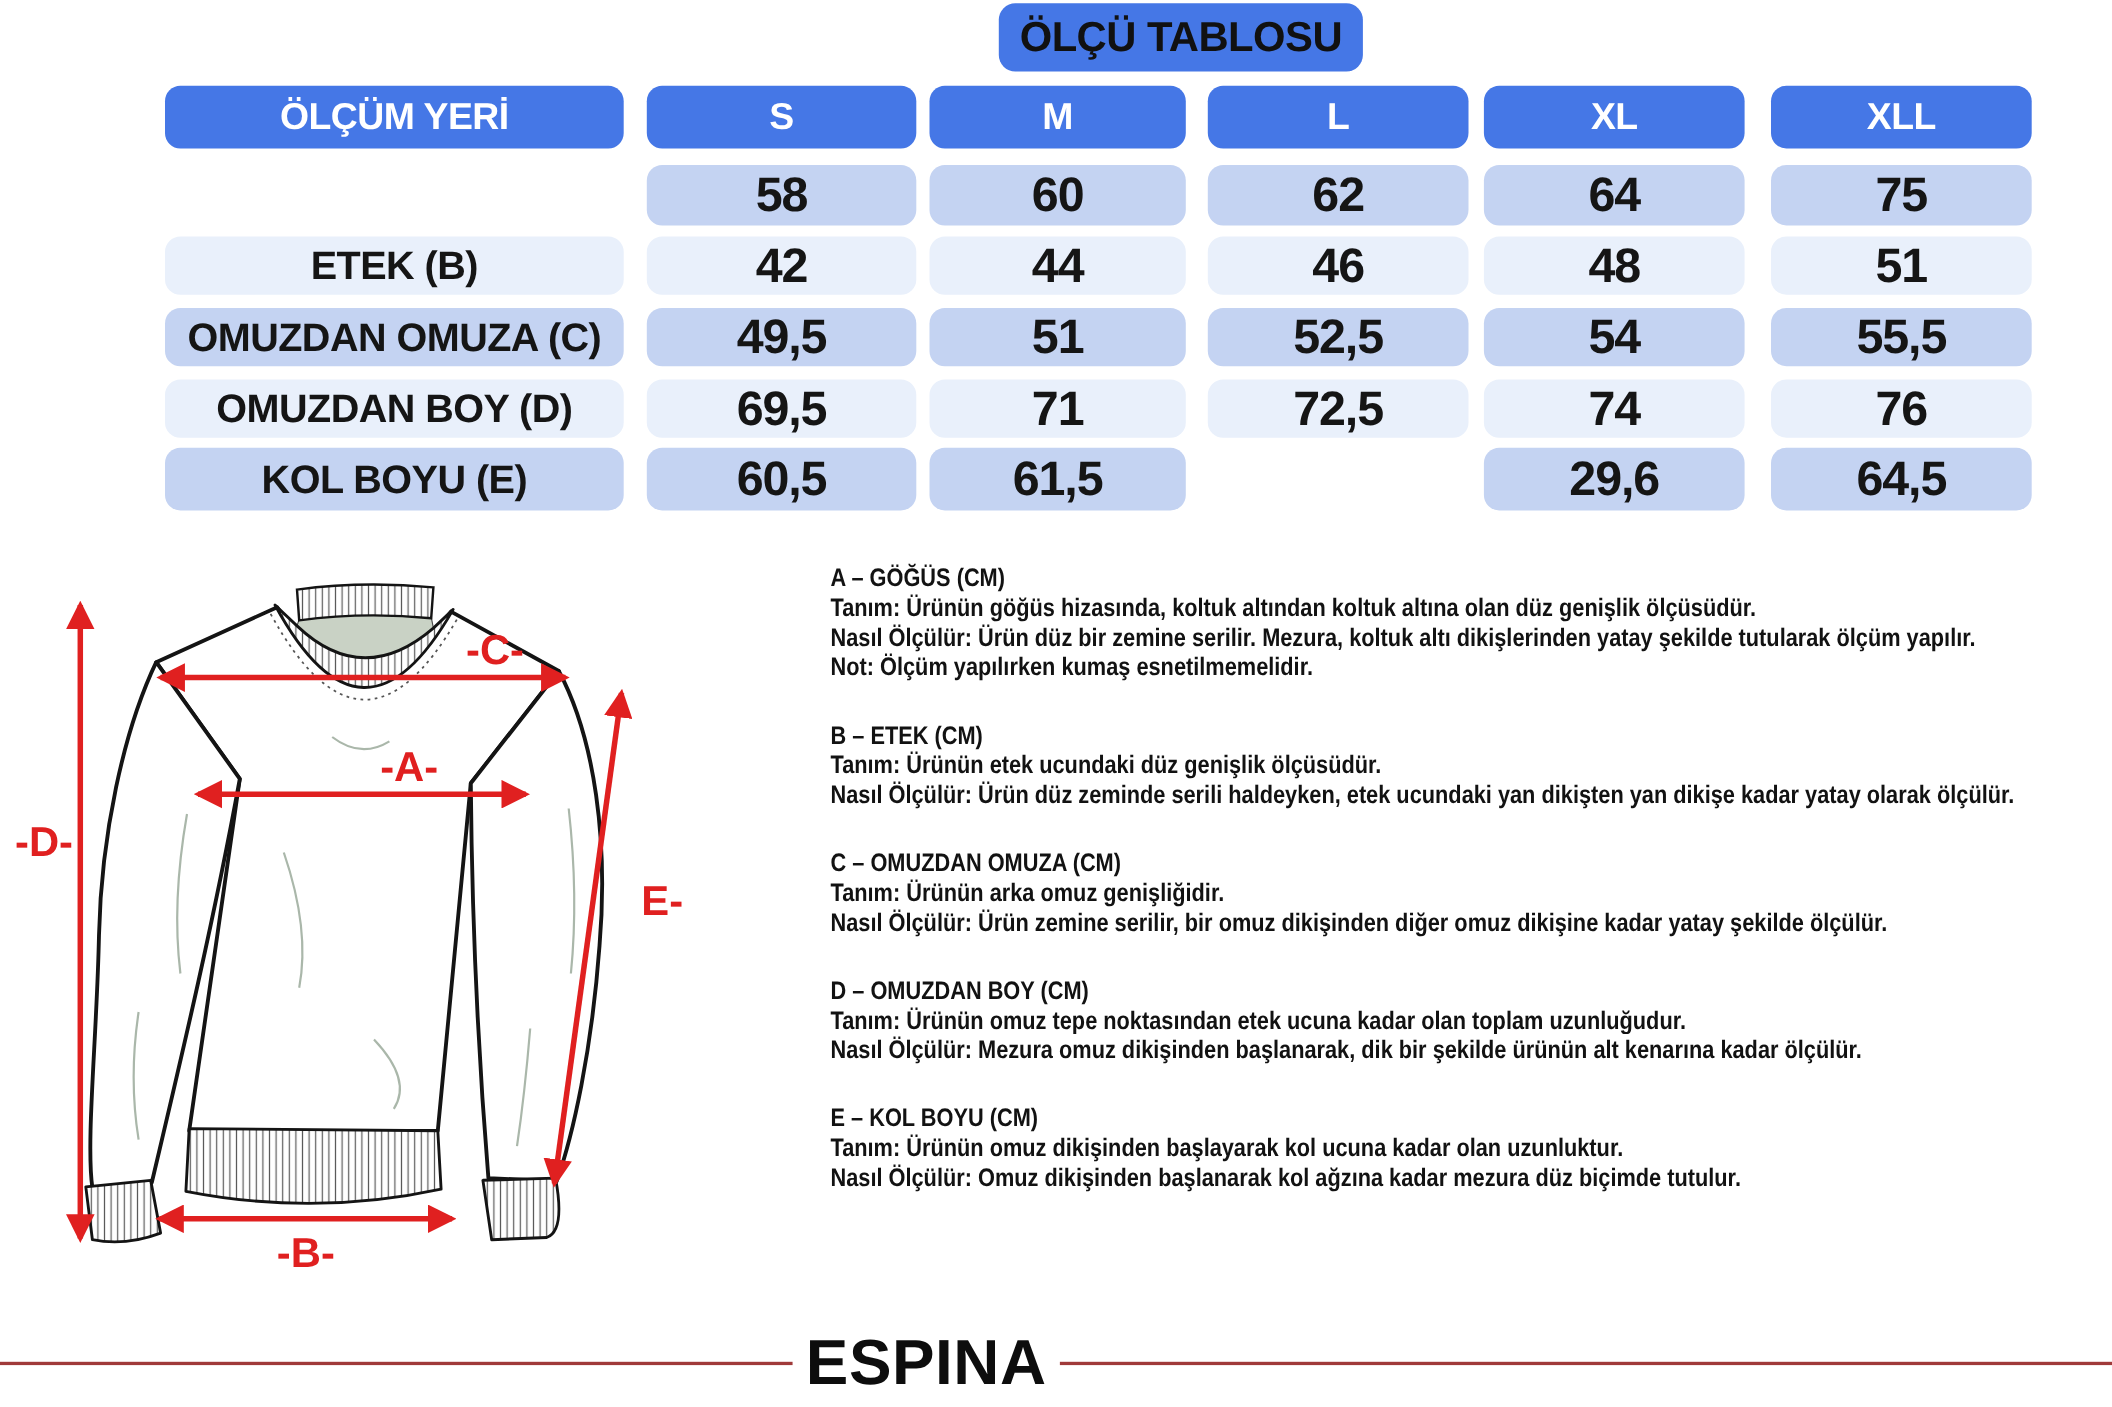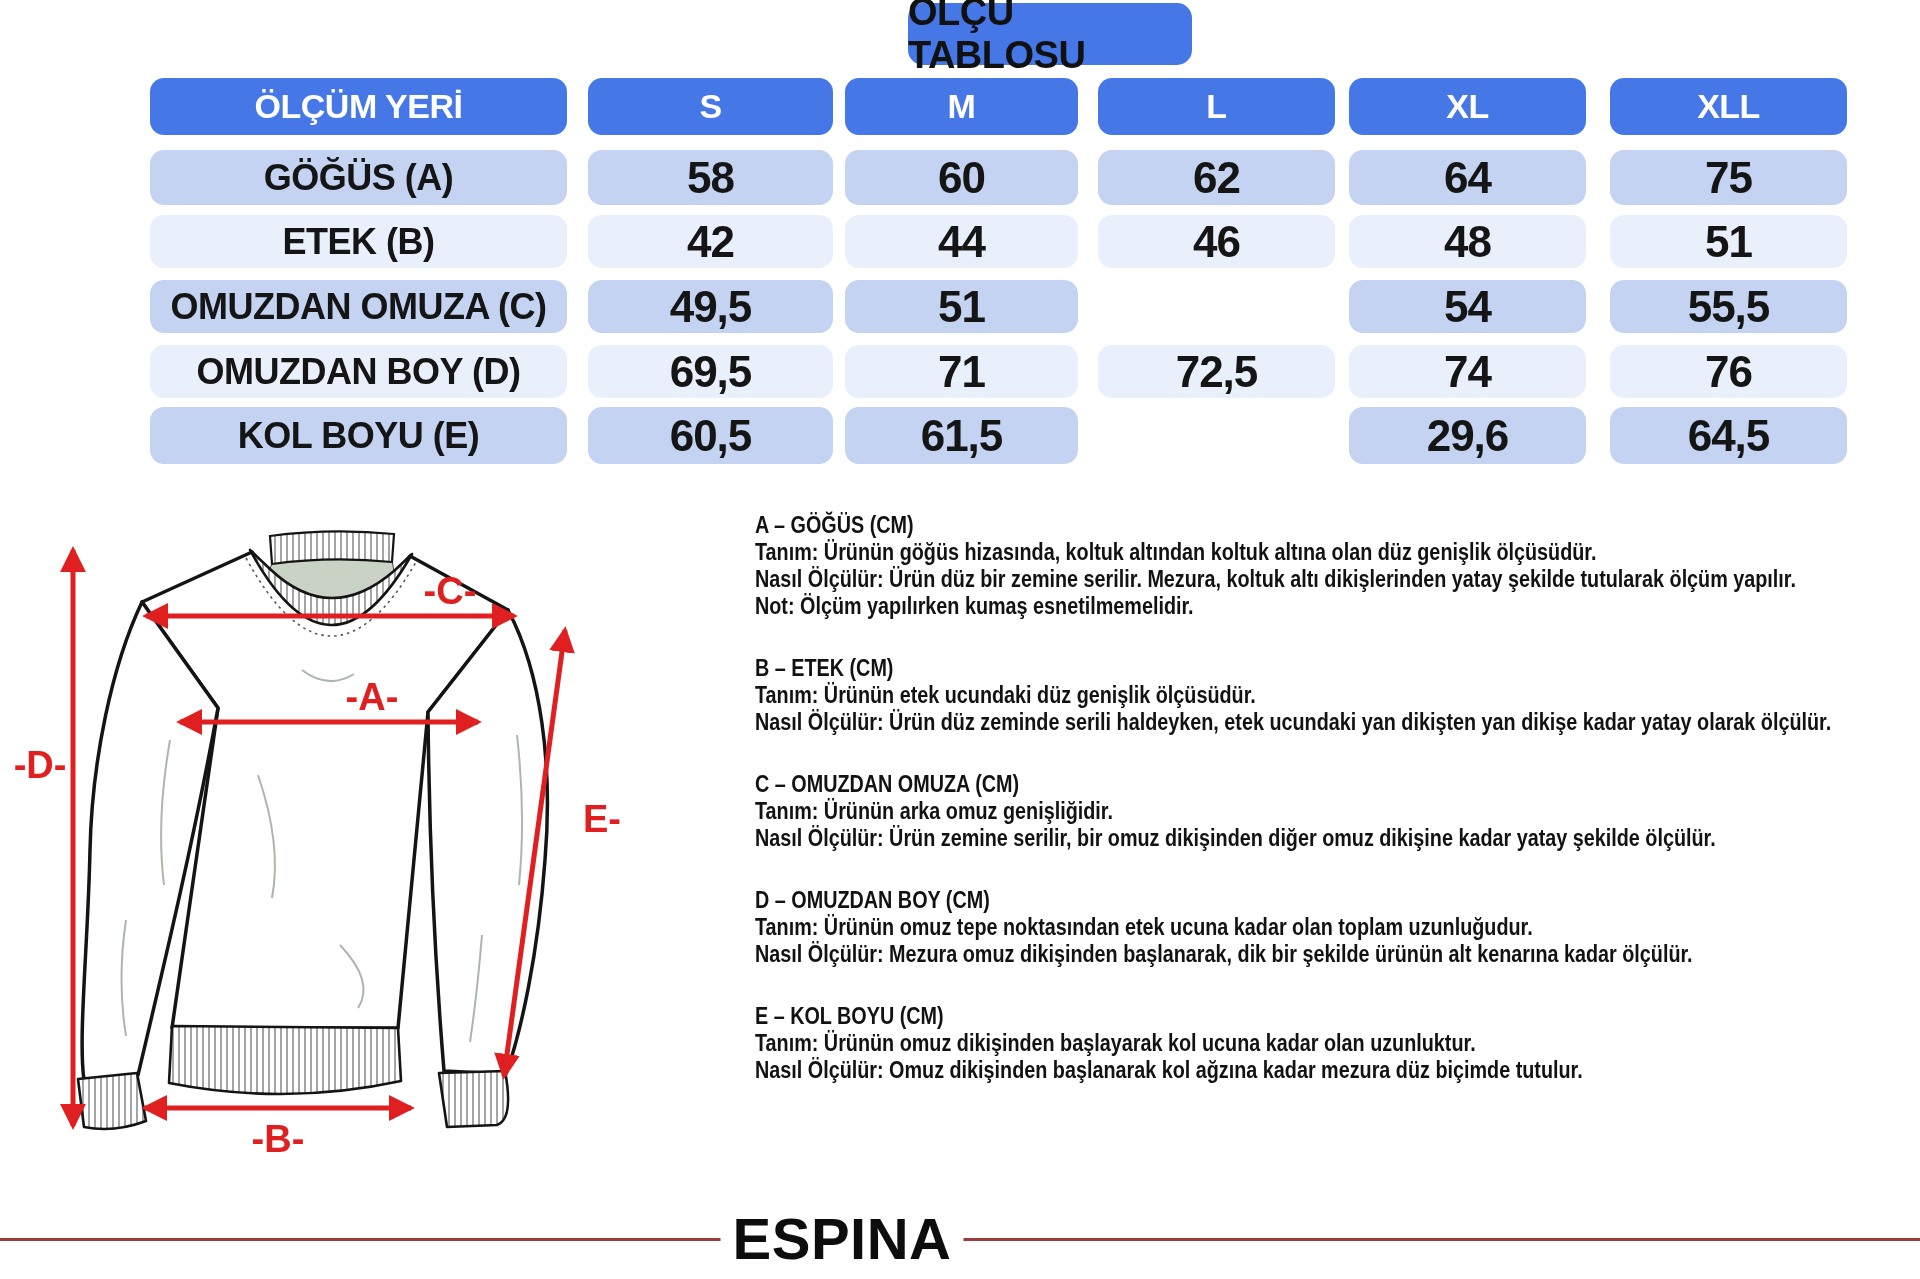--- a/index.html
+++ b/index.html
@@ -1,21 +1,21 @@
 <!DOCTYPE html>
 <html><head>
 <meta charset="utf-8">
 <style>
   html,body{margin:0;padding:0;}
   body{
     width:1920px;height:1279px;position:relative;background:#ffffff;
     font-family:"Liberation Sans", sans-serif;overflow:hidden;
   }
   .title-box{
-    position:absolute;left:908px;top:3px;width:284px;height:62px;
+    position:absolute;left:908px;top:3px;width:331px;height:62px;
     background:#4577e6;border-radius:15px;display:flex;align-items:center;justify-content:center;
     color:#111;font-size:38px;font-weight:bold;letter-spacing:-0.5px;
   }
   .size-table{position:absolute;left:150px;top:78px;width:1700px;height:390px;}
   .trow{position:absolute;left:0;right:0;}
   .cell{
     position:absolute;top:0;bottom:0;display:flex;align-items:center;justify-content:center;
     border-radius:14px;font-weight:bold;color:#151515;
   }
   .c0{left:0;width:417px}
@@ -55,41 +55,41 @@
   <div class="trow header" style="top:0;height:57px;">
     <div class="cell c0">ÖLÇÜM YERİ</div>
     <div class="cell c1">S</div>
     <div class="cell c2">M</div>
     <div class="cell c3">L</div>
     <div class="cell c4">XL</div>
     <div class="cell c5">XLL</div>
   </div>
 
   <div class="trow dark" style="top:72px;height:55px;">
-    <div class="cell c0 lab">GÖĞÜS (A)</div>
     <div class="cell c1 val">58</div>
     <div class="cell c2 val">60</div>
     <div class="cell c3 val">62</div>
     <div class="cell c4 val">64</div>
     <div class="cell c5 val">75</div>
   </div>
 
   <div class="trow light" style="top:137px;height:53px;">
     <div class="cell c0 lab">ETEK (B)</div>
     <div class="cell c1 val">42</div>
     <div class="cell c2 val">44</div>
     <div class="cell c3 val">46</div>
     <div class="cell c4 val">48</div>
     <div class="cell c5 val">51</div>
   </div>
 
   <div class="trow dark" style="top:202px;height:53px;">
     <div class="cell c0 lab">OMUZDAN OMUZA (C)</div>
     <div class="cell c1 val">49,5</div>
     <div class="cell c2 val">51</div>
+    <div class="cell c3 val">52,5</div>
     <div class="cell c4 val">54</div>
     <div class="cell c5 val">55,5</div>
   </div>
 
   <div class="trow light" style="top:267px;height:53px;">
     <div class="cell c0 lab">OMUZDAN BOY (D)</div>
     <div class="cell c1 val">69,5</div>
     <div class="cell c2 val">71</div>
     <div class="cell c3 val">72,5</div>
     <div class="cell c4 val">74</div>

